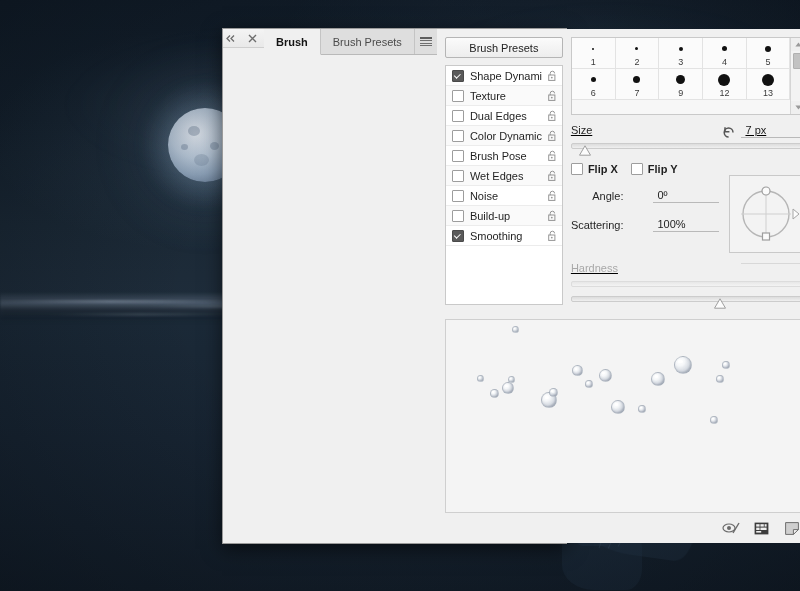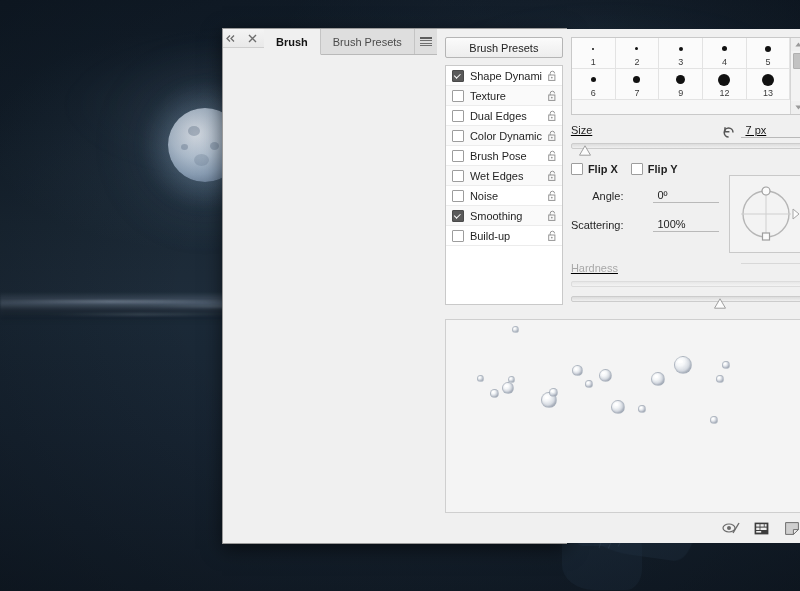--- a/index.html
+++ b/index.html
@@ -307,31 +307,31 @@
               <div class="opt-row">
                 <span class="cb"></span>
                 <span class="opt-label">Noise</span>
                 <svg class="lock" viewBox="0 0 9 11">
                   <path d="M2.2 5.2 V3.4 A2.2 2.2 0 0 1 6.6 3.4" fill="none" stroke="#555" stroke-width="1"></path>
                   <rect x="0.7" y="5.0" width="6.2" height="5.4" fill="none" stroke="#555" stroke-width="1"></rect>
                   <circle cx="3.8" cy="7.6" r="0.9" fill="#555"></circle>
                 </svg>
               </div>
               <div class="opt-row">
+                <span class="cb"></span>
+                <span class="opt-label">Build-up</span>
+                <svg class="lock" viewBox="0 0 9 11">
+                  <path d="M2.2 5.2 V3.4 A2.2 2.2 0 0 1 6.6 3.4" fill="none" stroke="#555" stroke-width="1"></path>
+                  <rect x="0.7" y="5.0" width="6.2" height="5.4" fill="none" stroke="#555" stroke-width="1"></rect>
+                  <circle cx="3.8" cy="7.6" r="0.9" fill="#555"></circle>
+                </svg>
+              </div>
+              <div class="opt-row">
                 <span class="cb on"></span>
                 <span class="opt-label">Smoothing</span>
-                <svg class="lock" viewBox="0 0 9 11">
-                  <path d="M2.2 5.2 V3.4 A2.2 2.2 0 0 1 6.6 3.4" fill="none" stroke="#555" stroke-width="1"></path>
-                  <rect x="0.7" y="5.0" width="6.2" height="5.4" fill="none" stroke="#555" stroke-width="1"></rect>
-                  <circle cx="3.8" cy="7.6" r="0.9" fill="#555"></circle>
-                </svg>
-              </div>
-              <div class="opt-row">
-                <span class="cb"></span>
-                <span class="opt-label">Build-up</span>
                 <svg class="lock" viewBox="0 0 9 11">
                   <path d="M2.2 5.2 V3.4 A2.2 2.2 0 0 1 6.6 3.4" fill="none" stroke="#555" stroke-width="1"></path>
                   <rect x="0.7" y="5.0" width="6.2" height="5.4" fill="none" stroke="#555" stroke-width="1"></rect>
                   <circle cx="3.8" cy="7.6" r="0.9" fill="#555"></circle>
                 </svg>
               </div>
             </div>
         </div>
       </div>
 

